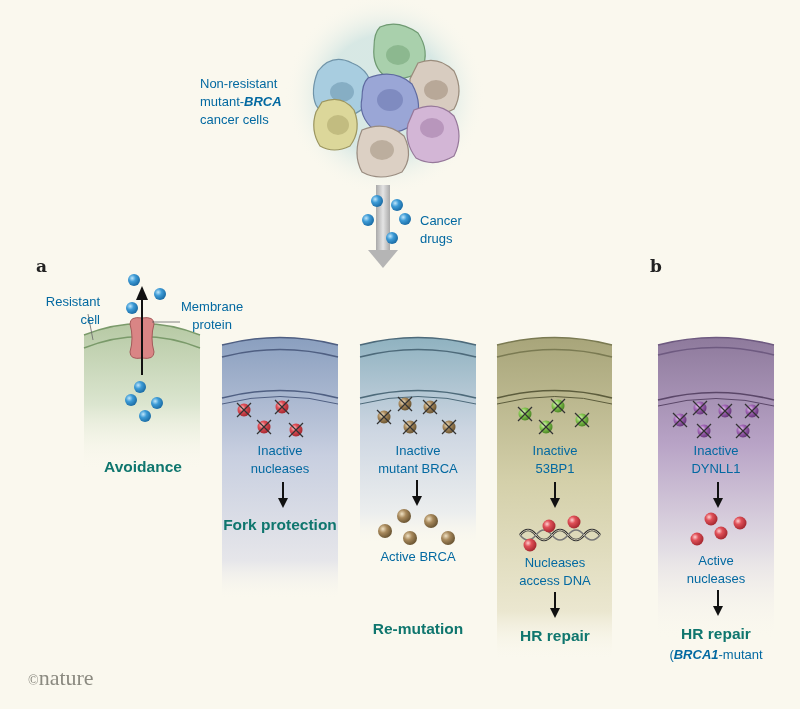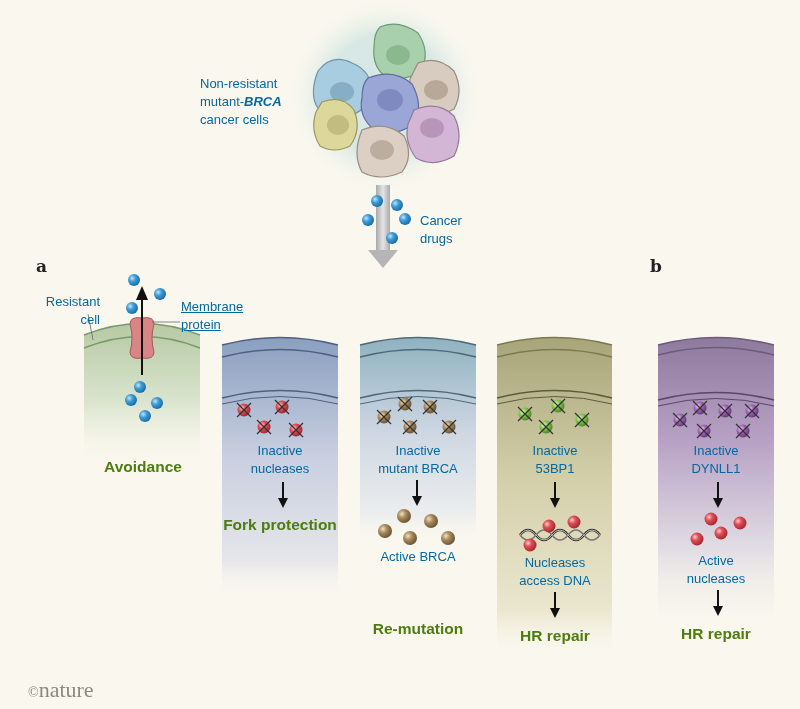--- a/index.html
+++ b/index.html
@@ -1,20 +1,20 @@
 <!DOCTYPE html>
 <html><head>
 <meta charset="utf-8">
 <style>
   html, body { margin:0; padding:0; }
   body { width:800px; height:709px; background:#faf8ee; position:relative; overflow:hidden;
          font-family:"Liberation Sans", sans-serif; color:#222; }
   .abs { position:absolute; }
   .lbl { font-size:13px; line-height:18px; color:#0369a1; text-align:center; }
-  .bold { font-weight:bold; font-size:15.5px; color:#4d7c0f; }
+  .bold { font-weight:bold; font-size:15.5px; color:#0f766e; }
   .panel { font-weight:bold; font-size:17px; font-family:"DejaVu Serif", serif; color:#222; }
   svg { position:absolute; left:0; top:0; }
   .it { font-style:italic;font-weight:bold; }
 </style>
 </head>
 <body>
 
 <svg width="800" height="709" viewBox="0 0 800 709">
   <defs>
     <radialGradient id="ball-blue" cx="35%" cy="35%" r="65%">
@@ -332,21 +332,21 @@
   <div>drugs</div>
 </div>
 
 <div class="abs panel" style="left:36px; top:256px;">a</div>
 <div class="abs panel" style="left:650px; top:256px;">b</div>
 
 <div class="abs lbl" style="left:32px; top:293px; text-align:right; width:68px;">
   <div>Resistant</div>
   <div>cell</div>
 </div>
-<div class="abs lbl" style="left:181px; top:298px; text-align:left;text-decoration:underline;">
+<div class="abs lbl" style="left:181px; top:298px; text-align:center;">
   <div>Membrane</div>
   <div>protein</div>
 </div>
 <div class="abs bold" style="left:95px; top:458px; width:96px; text-align:center;">Avoidance</div>
 
 <div class="abs lbl" style="left:222px; top:442px; width:116px;">
   <div>Inactive</div>
   <div>nucleases</div>
 </div>
 <div class="abs bold" style="left:216px; top:516px; width:128px; text-align:center;">Fork protection</div>
@@ -371,17 +371,18 @@
 <div class="abs lbl" style="left:658px; top:442px; width:116px;">
   <div>Inactive</div>
   <div>DYNLL1</div>
 </div>
 <div class="abs lbl" style="left:658px; top:552px; width:116px;">
   <div>Active</div>
   <div>nucleases</div>
 </div>
 <div class="abs bold" style="left:658px; top:625px; width:116px; text-align:center;">HR repair</div>
 <div class="abs lbl" style="left:650px; top:646px; width:132px;">
-</div>
-
-<div class="abs" style="left:28px; top:665px; color:#8b8a80; font-family:'Liberation Serif', serif;margin-top:12px;">
+  <div><span>(</span><span class="it">BRCA1</span><span>-mutant</span></div>
+</div>
+
+<div class="abs" style="left:28px; top:665px; color:#8b8a80; font-family:'Liberation Serif', serif;">
   <span style="font-size:14px;">©</span><span style="font-size:22px;">nature</span>
 </div>
 
 </body></html>

